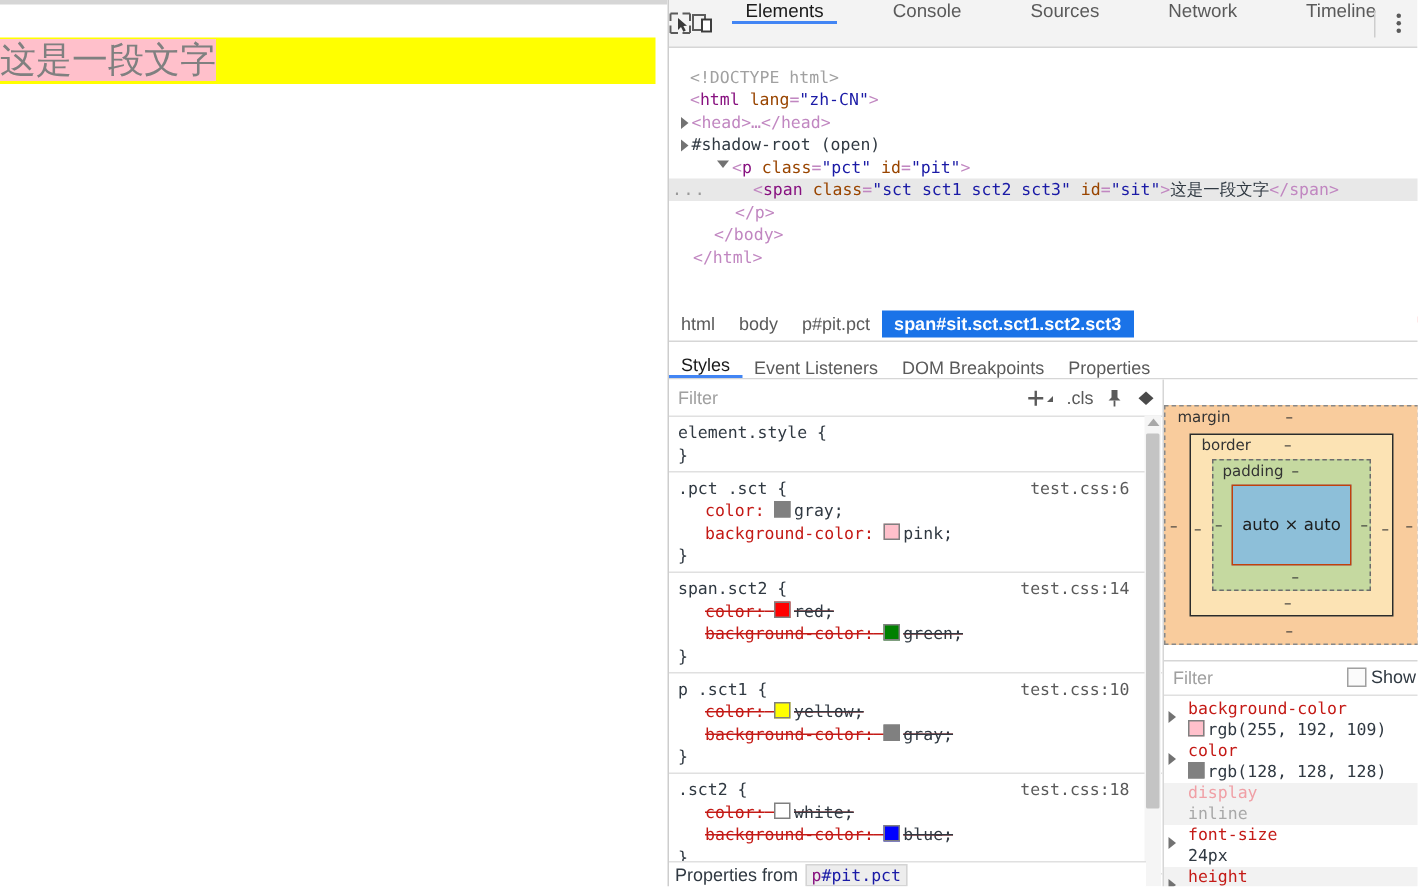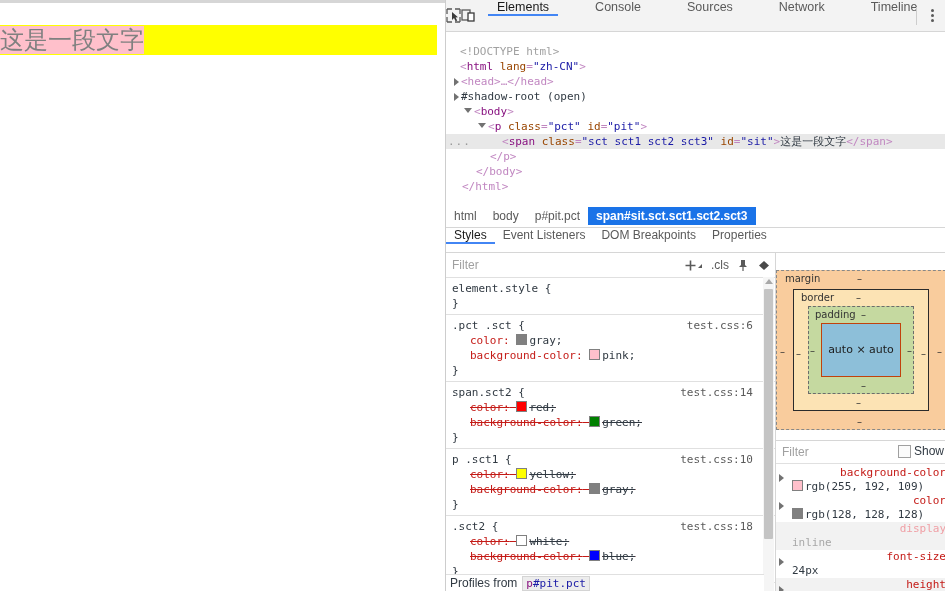--- a/index.html
+++ b/index.html
@@ -145,21 +145,21 @@
   .crumb {
     padding: 2px 8px; font-size: 12px; color: #5a5a5a; cursor: pointer;
     white-space: nowrap;
   }
   .crumb.active { background: #1a73e8; color: #fff; font-weight: bold; }
 
   
   #side-tabs {
     position: absolute; left: 0; top: 228px;
     width: 500px; height: 25px;
-    display: flex; align-items: flex-start;
+    display: flex; align-items: flex-end;
     border-bottom: 1px solid #d6d6d6;
     background: #fff;
     box-sizing: border-box;
   }
   .side-tab {
     padding: 0 8px; display: flex; align-items: center;
     font-size: 12px; color: #5a5a5a; cursor: pointer; white-space: nowrap;
   }
   .side-tab.active { color: #1a1a1a; border-bottom: 2px solid #4285f4; }
 
@@ -302,21 +302,21 @@
     padding-top: 2px;
   }
   .cprop { position: relative; padding-left: 16px; }
   .cprop .ctri {
     position: absolute; left: 3px; top: 8px;
     width: 0; height: 0;
     border-left: 5px solid #727272;
     border-top: 4px solid transparent;
     border-bottom: 4px solid transparent;
   }
-  .cprop .cname { color: #c41a16; display: block; text-align: right; }
+  .cprop .cname { color: #c41a16; display: block; }
   .cprop .cval  { color: #303942; display: block; }
   .cprop.inherited-grey .cname { color: #f0a0a6; }
   .cprop.inherited-grey .cval  { color: #a8a8a8; }
   .cprop.alt { background: #f2f2f2; }
 </style>
 </head>
 <body>
 
 <div id="root">
 
@@ -357,21 +357,20 @@
             <i></i>
           </div>
       </div>
     </div>
 
     <div id="dom-tree">
       <div class="dom-line"><span class="tok-doctype" style="padding-left:10px">&lt;!DOCTYPE html&gt;</span></div>
       <div class="dom-line"><span style="padding-left:10px"><span class="tok-punc">&lt;</span><span class="tok-tag">html</span> <span class="tok-attr">lang</span><span class="tok-punc">=</span><span class="tok-val">"zh-CN"</span><span class="tok-punc">&gt;</span></span></div>
       <div class="dom-line"><span style="padding-left:4px"><span class="tri"></span><span class="tok-punc">&lt;head&gt;…&lt;/head&gt;</span></span></div>
       <div class="dom-line"><span style="padding-left:4px"><span class="tri"></span><span class="tok-shadow">#shadow-root (open)</span></span></div>
-      <div class="dom-line"><span style="padding-left:14px"><span class="tri open"></span><span class="tok-punc">&lt;</span><span class="tok-tag">body</span><span class="tok-punc">&gt;</span></span></div>
       <div class="dom-line"><span style="padding-left:28px"><span class="tri open"></span><span class="tok-punc">&lt;</span><span class="tok-tag">p</span> <span class="tok-attr">class</span><span class="tok-punc">=</span><span class="tok-val">"pct"</span> <span class="tok-attr">id</span><span class="tok-punc">=</span><span class="tok-val">"pit"</span><span class="tok-punc">&gt;</span></span></div>
       <div class="dom-line sel"><span class="dots">...</span><span style="padding-left:52px"><span class="tok-punc">&lt;</span><span class="tok-tag">span</span> <span class="tok-attr">class</span><span class="tok-punc">=</span><span class="tok-val">"sct sct1 sct2 sct3"</span> <span class="tok-attr">id</span><span class="tok-punc">=</span><span class="tok-val">"sit"</span><span class="tok-punc">&gt;</span><span class="tok-text">这是一段文字</span><span class="tok-punc">&lt;/span&gt;</span></span></div>
       <div class="dom-line"><span class="tok-punc" style="padding-left:40px">&lt;/p&gt;</span></div>
       <div class="dom-line"><span class="tok-punc" style="padding-left:26px">&lt;/body&gt;</span></div>
       <div class="dom-line"><span class="tok-punc" style="padding-left:12px">&lt;/html&gt;</span></div>
     </div>
 
     <div id="breadcrumb">
       <div class="crumb">html</div>
       <div class="crumb">body</div>
@@ -453,21 +452,21 @@
         </div>
 
       </div>
 
       <div id="styles-scroll">
         <div class="arrow-up"></div>
         <div class="thumb"></div>
       </div>
 
       <div id="inherited-bar">
-        <span>Profiles from</span>
+        <span>Properties from</span>
         <span class="chip"><span class="t">p</span><span class="i">#pit.pct</span></span>
       </div>
     </div>
 
     <div id="computed-pane">
       <div id="boxmodel-wrap">
         <div class="bm bm-margin">
           <span class="bm-label" style="left:8px; top:2px;">margin</span>
           <span class="bm-v" style="left:80px; top:2px;">–</span>
           <span class="bm-v" style="left:3px; top:75px;">–</span>

